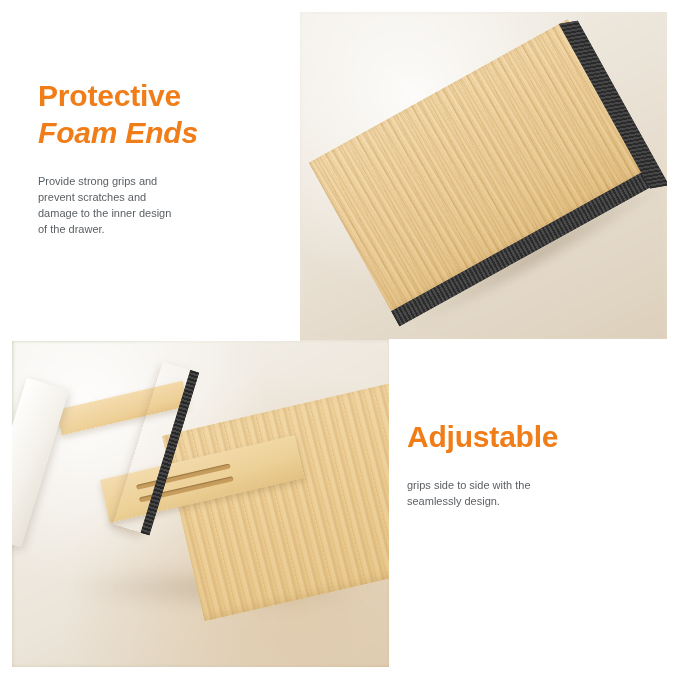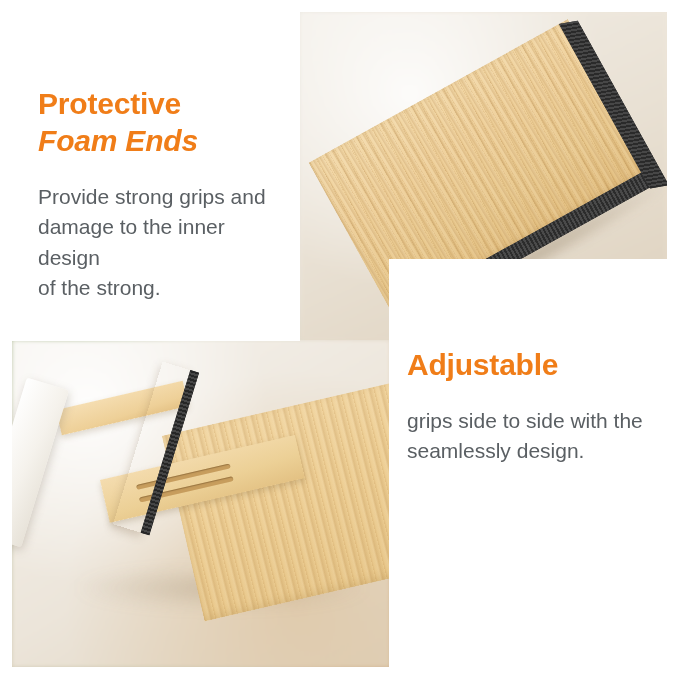--- a/index.html
+++ b/index.html
@@ -96,44 +96,44 @@
     left: 38px;
     top: 74px;
     width: 242px;
   }
   
   .panel-text-bottom {
     position: absolute;
     right: 0;
     bottom: 0;
     width: 290px;
-    height: 420px;
+    height: 340px;
     background: #ffffff;
     z-index: 10;
   }
   .panel-text-bottom .inner {
     position: absolute;
     left: 18px;
     top: 76px;
     width: 255px;
   }
 
   .headline {
     color: #f07d18;
     font-size: 30px;
     line-height: 1.23;
     font-weight: 700;
     letter-spacing: -0.2px;
-    margin: 12px 0 22px 0;
+    margin: 4px 0 22px 0;
   }
   .headline .l2 { display: block; font-style: italic; }
 
   .body-copy {
     color: #5a5f63;
-    font-size: 21px;
+    font-size: 11px;
     line-height: 1.45;
     margin: 0;
   }
   .body-copy span { display: block; }
 
   
   .photo-top {
     position: absolute;
     left: 300px;
     top: 12px;
@@ -387,22 +387,23 @@
   </div>
 
   <div class="panel-text-top">
     <div class="inner">
       <h2 class="headline">
         <span class="l1">Protective</span>
         <span class="l2">Foam Ends</span>
       </h2>
       <p class="body-copy">
         <span>Provide strong grips and</span>
+        <span>prevent scratches and</span>
         <span>damage to the inner design</span>
-        <span>of the strong.</span>
+        <span>of the drawer.</span>
       </p>
     </div>
   </div>
 
   <div class="panel-text-bottom">
     <div class="inner">
       <h2 class="headline">
         <span class="l1">Adjustable</span>
       </h2>
       <p class="body-copy">

